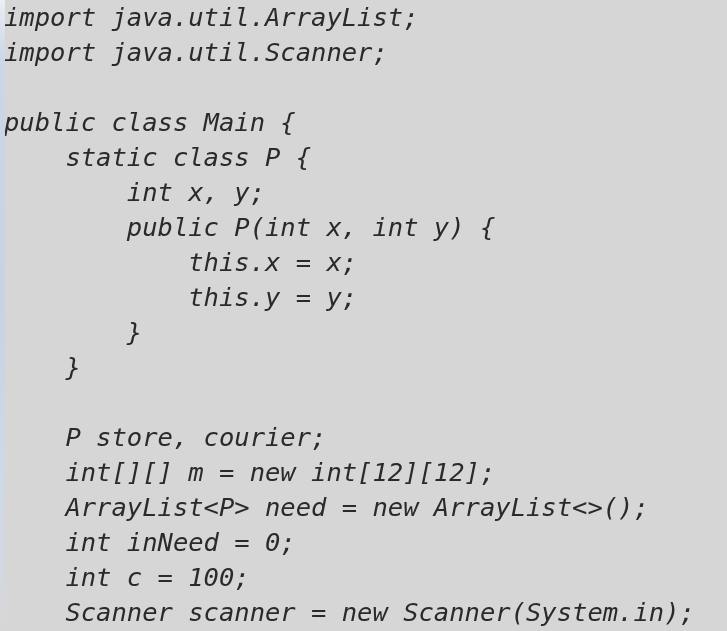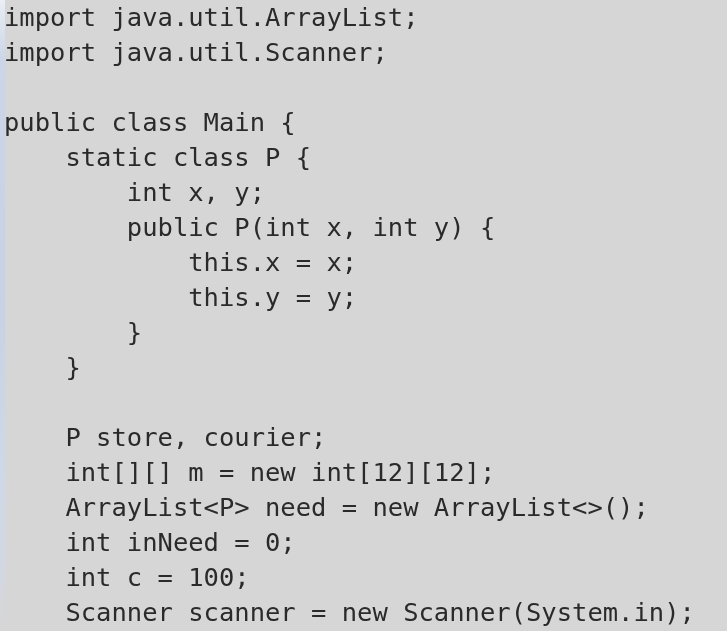--- a/index.html
+++ b/index.html
@@ -55,20 +55,21 @@
     display: block;
     height: 35px;
     line-height: 35px;
     font-family: "DejaVu Sans Mono", "Liberation Mono", monospace;
     font-size: 25.5px;
     letter-spacing: 0px;
     color: #2a2a2a;
     white-space: pre;
     padding-left: 4px;
     margin: 0;
+    font-style: italic;
   }
 
   .code-line.blank {
     color: transparent;
   }
 </style>
 </head>
 <body>
 
 <div id="code-viewport">

